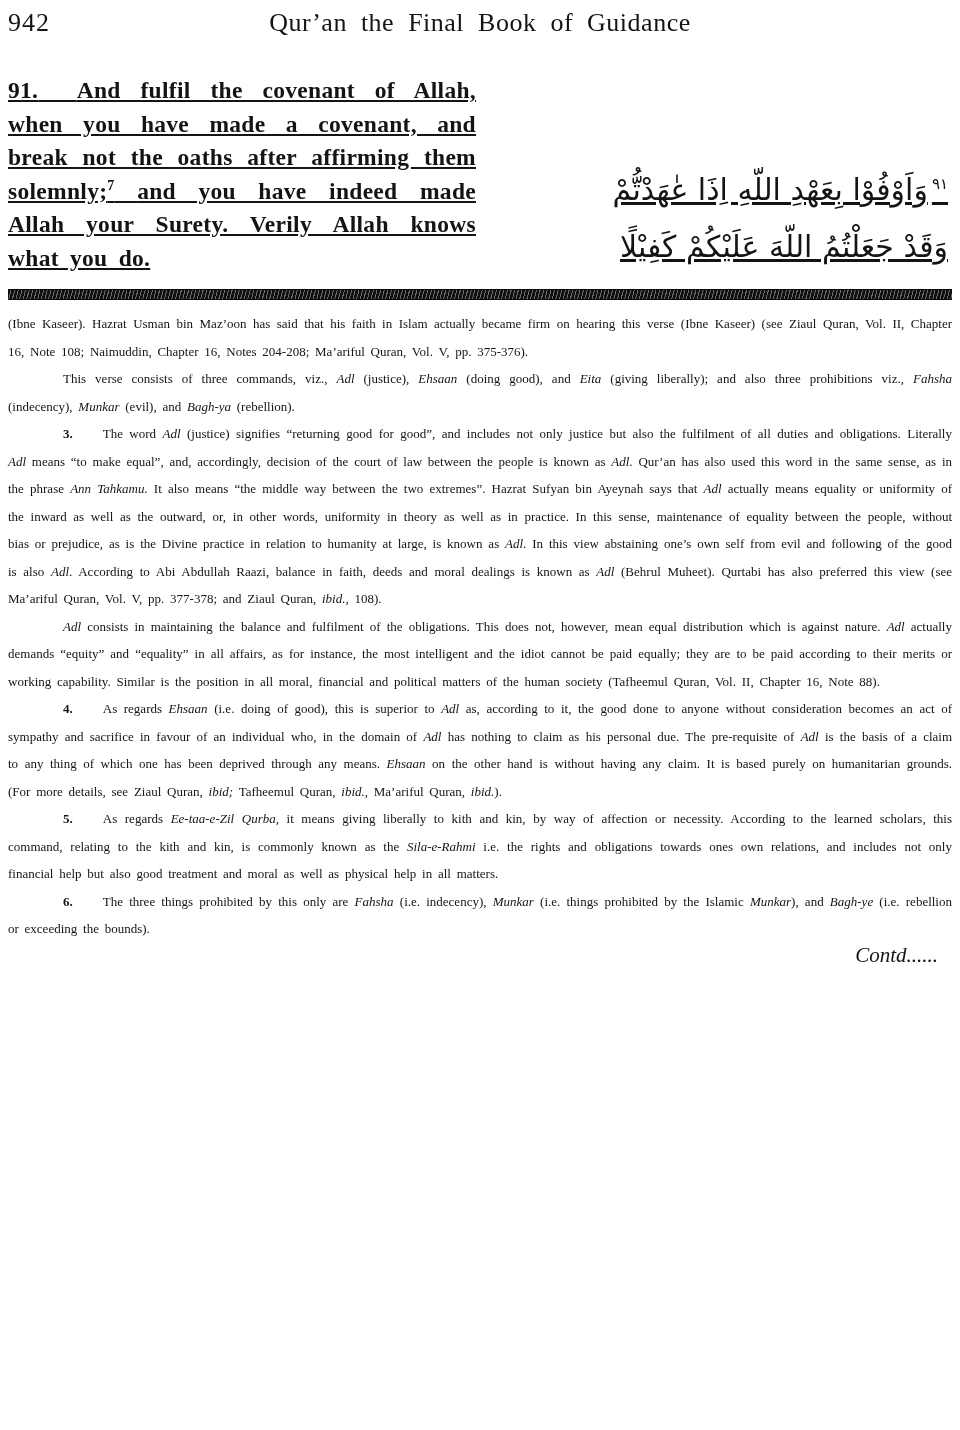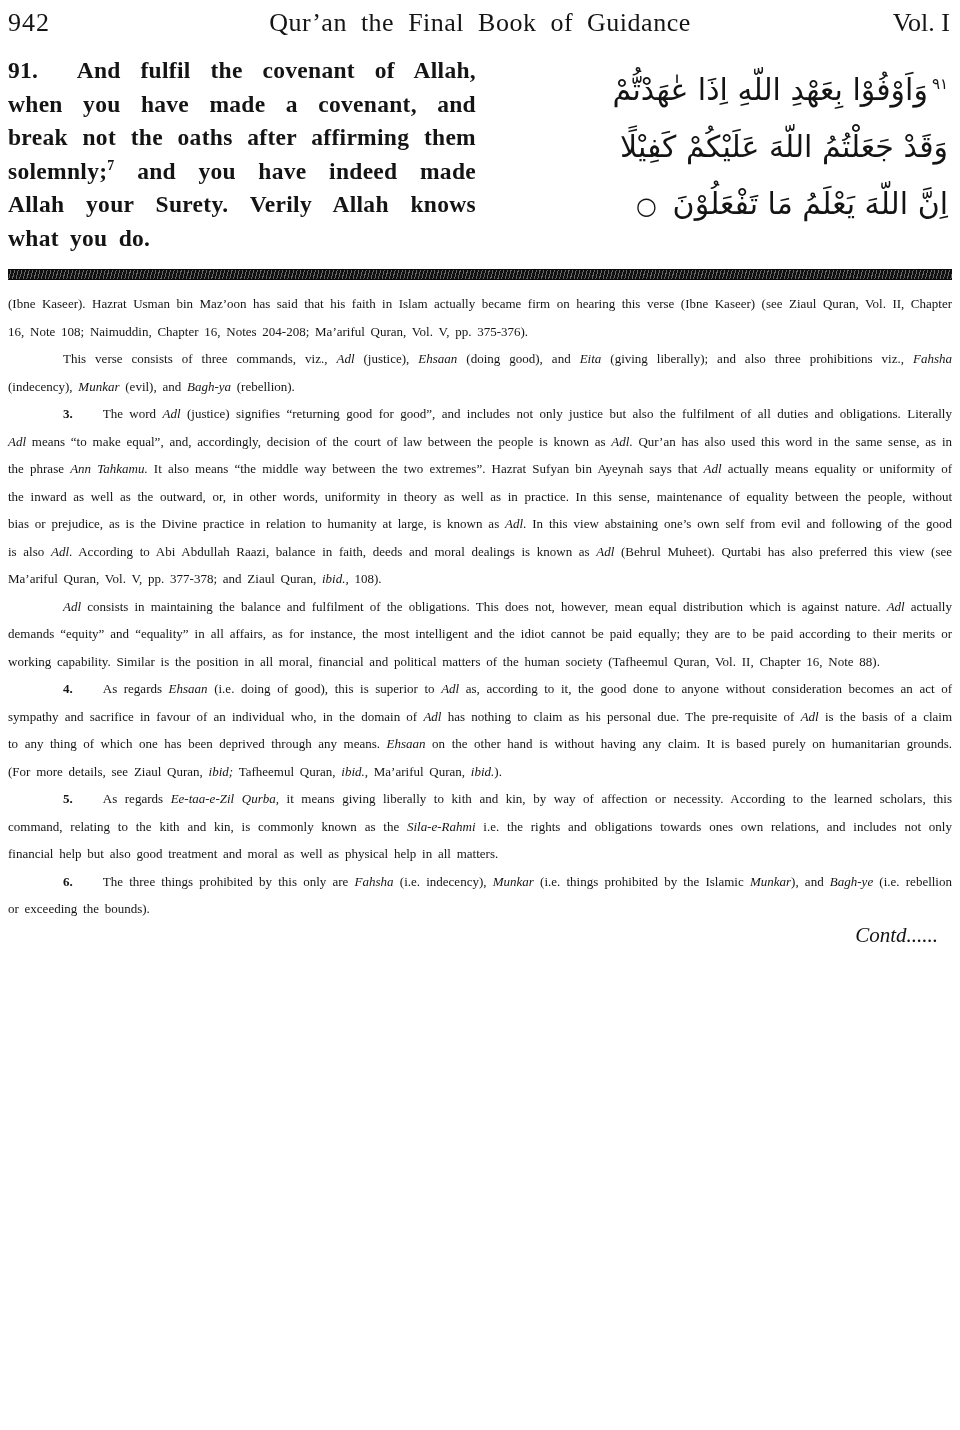--- a/index.html
+++ b/index.html
@@ -22,22 +22,23 @@
     font-size: 26px;
     line-height: 30px;
   }
   .header .pageno { text-align: left; letter-spacing: 1px; }
   .header .title  { text-align: center; word-spacing: 7px; letter-spacing: 0.5px; }
   .header .vol    { text-align: right; padding-right: 2px; }
 
   
   .verse-section {
     display: flex;
-    margin-top: 16px;
-    align-items: flex-start;
+    margin-top: 36px;
+    align-items: flex-end;
+    text-decoration: underline;
   }
   .translation {
     width: 468px;
     flex: 0 0 468px;
     font-weight: bold;
     font-size: 23.5px;
     line-height: 33.5px;
     text-align: justify;
     word-spacing: 5px;
     letter-spacing: 0.3px;
@@ -86,33 +87,31 @@
   }
 </style>
 </head>
 <body>
 
 <div class="page">
 
   <div class="header">
     <span class="pageno">942</span>
     <span class="title">Qur’an the Final Book of Guidance</span>
-    <span class="vol">Vol. I</span>
   </div>
 
   <div class="verse-section">
     <div class="translation">
       <span>91.</span>&nbsp;
       <span>And fulfil the covenant of Allah, when you have made a covenant, and break not the oaths after affirming them solemnly;</span><sup>7</sup>
       <span>and you have indeed made Allah your Surety. Verily Allah knows what you do.</span>
     </div>
     <div class="arabic">
         <div class="aline"><span class="ayah-marker">٩١</span>وَاَوْفُوْا بِعَهْدِ اللّهِ اِذَا عٰهَدْتُّمْ</div>
         <div class="aline">وَقَدْ جَعَلْتُمُ اللّهَ عَلَيْكُمْ كَفِيْلًا</div>
-        <div class="aline">اِنَّ اللّهَ يَعْلَمُ مَا تَفْعَلُوْنَ<span class="end-marker"> ○</span></div>
       </div>
   </div>
 
   <div class="divider"></div>
 
   <div class="commentary">
       <p class=""><span>(Ibne Kaseer). Hazrat Usman bin Maz’oon has said that his faith in Islam actually became firm on hearing this verse (Ibne Kaseer) (see Ziaul Quran, Vol. II, Chapter 16, Note 108; Naimuddin, Chapter 16, Notes 204-208; Ma’ariful Quran, Vol. V, pp. 375-376).</span></p>
       <p class="indent"><span>This verse consists of three commands, viz., </span><i>Adl</i><span> (justice), </span><i>Ehsaan</i><span> (doing good), and </span><i>Eita</i><span> (giving liberally); and also three prohibitions viz., </span><i>Fahsha</i><span> (indecency), </span><i>Munkar</i><span> (evil), and </span><i>Bagh-ya</i><span> (rebellion).</span></p>
       <p class="indent"><b class="pnum">3.</b><span>The word </span><i>Adl</i><span> (justice) signifies “returning good for good”, and includes not only justice but also the fulfilment of all duties and obligations. Literally </span><i>Adl</i><span> means “to make equal”, and, accordingly, decision of the court of law between the people is known as </span><i>Adl</i><span>. Qur’an has also used this word in the same sense, as in the phrase </span><i>Ann Tahkamu.</i><span> It also means “the middle way between the two extremes”. Hazrat Sufyan bin Ayeynah says that </span><i>Adl</i><span> actually means equality or uniformity of the inward as well as the outward, or, in other words, uniformity in theory as well as in practice. In this sense, maintenance of equality between the people, without bias or prejudice, as is the Divine practice in relation to humanity at large, is known as </span><i>Adl</i><span>. In this view abstaining one’s own self from evil and following of the good is also </span><i>Adl</i><span>. According to Abi Abdullah Raazi, balance in faith, deeds and moral dealings is known as </span><i>Adl</i><span> (Behrul Muheet). Qurtabi has also preferred this view (see Ma’ariful Quran, Vol. V, pp. 377-378; and Ziaul Quran, </span><i>ibid.,</i><span> 108).</span></p>
       <p class="indent"><i>Adl</i><span> consists in maintaining the balance and fulfilment of the obligations. This does not, however, mean equal distribution which is against nature. </span><i>Adl</i><span> actually demands “equity” and “equality” in all affairs, as for instance, the most intelligent and the idiot cannot be paid equally; they are to be paid according to their merits or working capability. Similar is the position in all moral, financial and political matters of the human society (Tafheemul Quran, Vol. II, Chapter 16, Note 88).</span></p>

